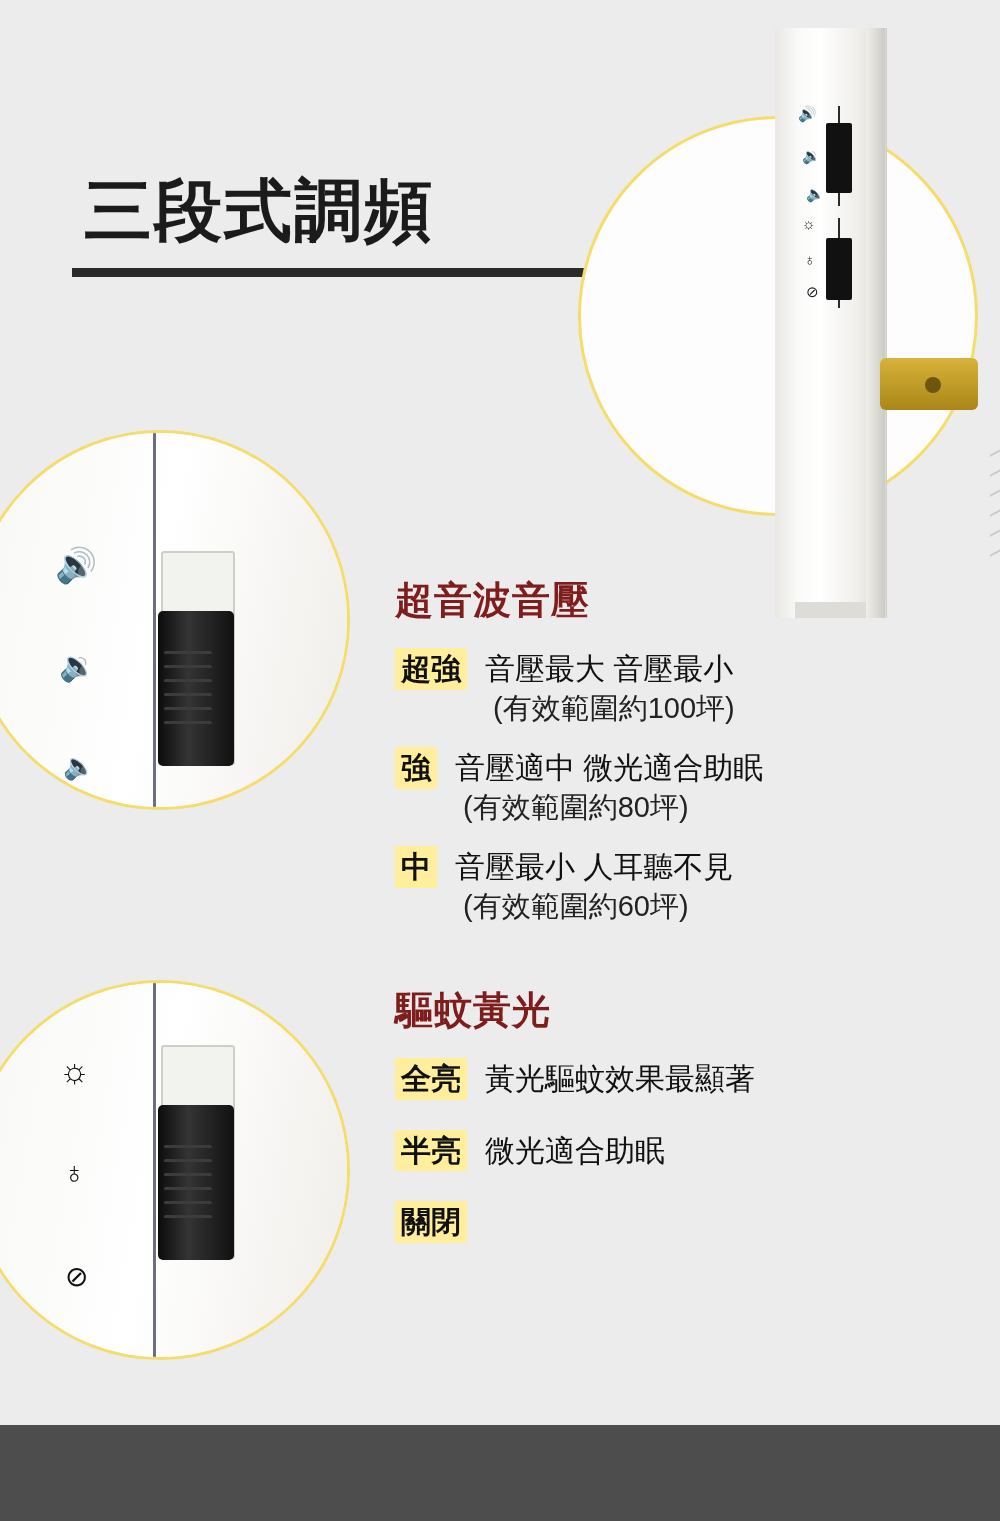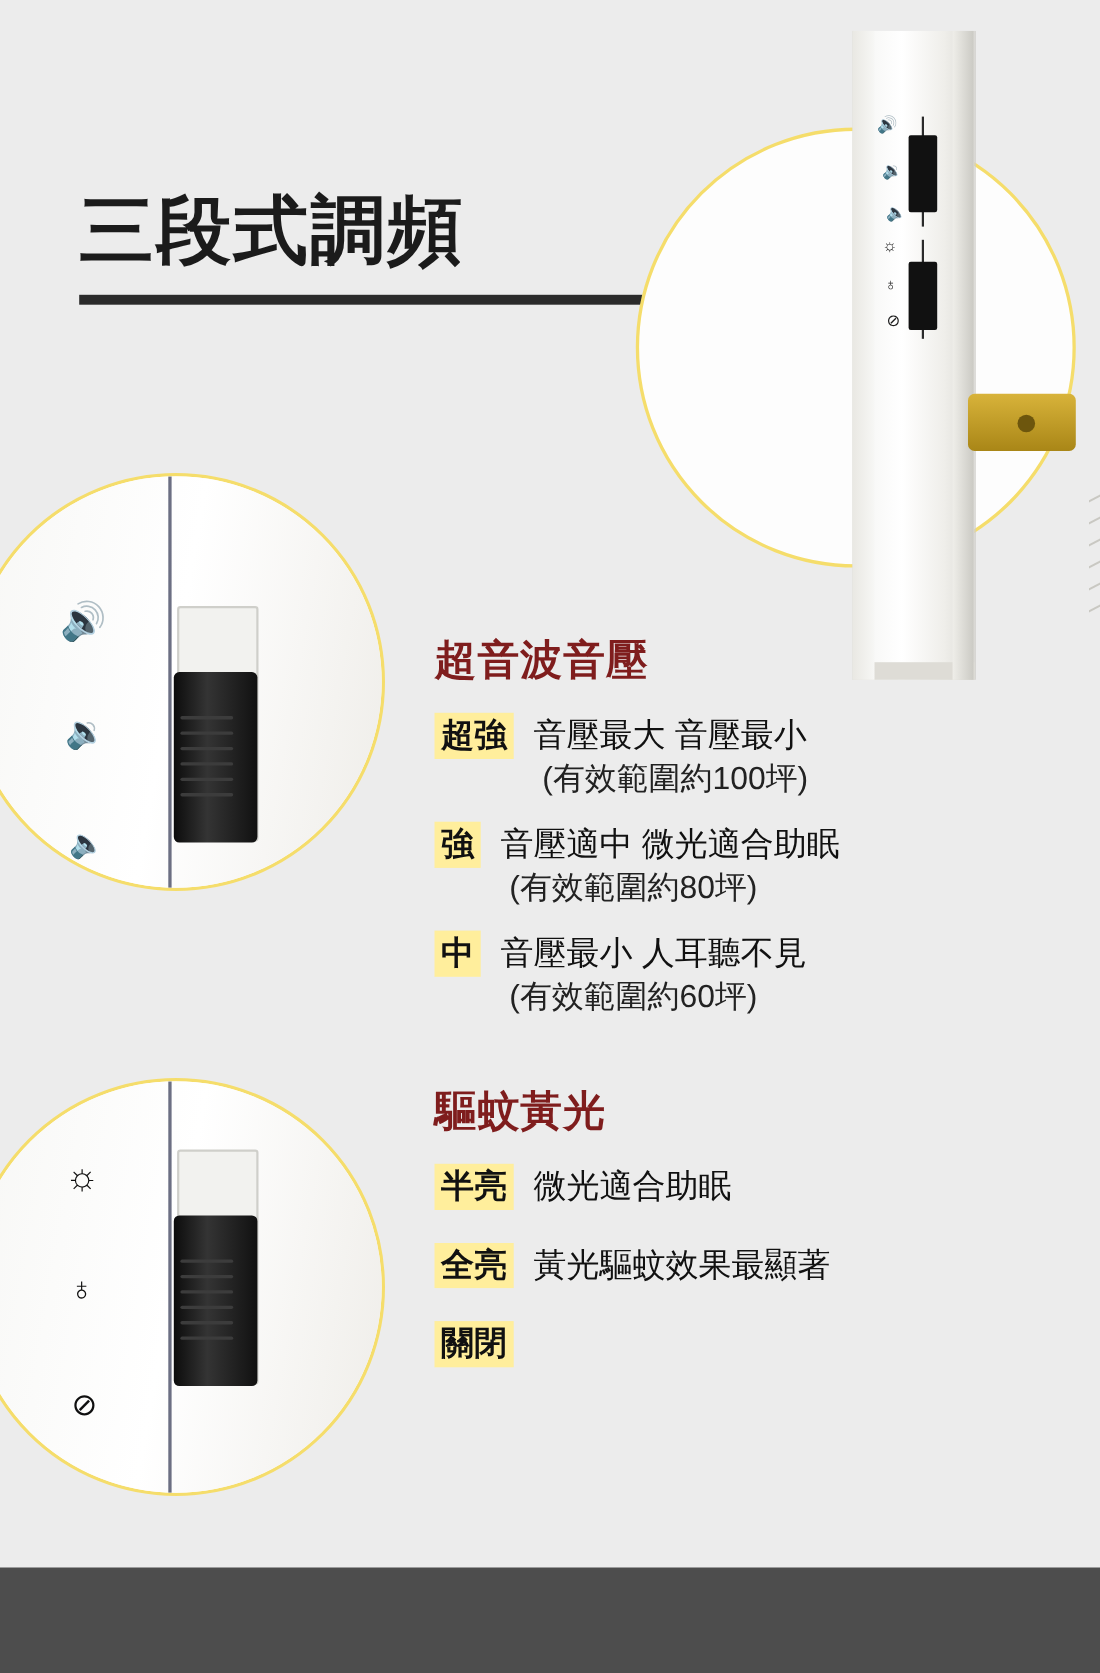--- a/index.html
+++ b/index.html
@@ -29,20 +29,21 @@
     top: 175px;
     width: 520px;
   }
   .title-text {
     font-size: 68px;
     font-weight: bold;
     letter-spacing: 2px;
     color: #1b1b1b;
     line-height: 1.05;
     font-family: "Liberation Sans", sans-serif;
+    margin-left: 12px;
   }
   .title-rule {
     margin-top: 22px;
     width: 512px;
     height: 9px;
     background: #2b2b2b;
   }
 
   
   .photo-top {
@@ -374,27 +375,27 @@
         <span class="row-main">音壓最小 人耳聽不見</span>
         <div class="row-sub">(有效範圍約60坪)</div>
       </span>
     </div>
   </div>
 
   <div class="section section-light">
     <div class="sec-head">驅蚊黃光</div>
 
     <div class="row row-light">
+      <span class="row-label">全亮</span>
+      <span class="row-main">黃光驅蚊效果最顯著</span>
+    </div>
+
+    <div class="row row-light">
       <span class="row-label">半亮</span>
       <span class="row-main">微光適合助眠</span>
-    </div>
-
-    <div class="row row-light">
-      <span class="row-label">全亮</span>
-      <span class="row-main">黃光驅蚊效果最顯著</span>
     </div>
 
     <div class="row row-light">
       <span class="row-label">關閉</span>
       <span class="row-main"></span>
     </div>
   </div>
 
   <div class="footer-bar"></div>
 </div>

